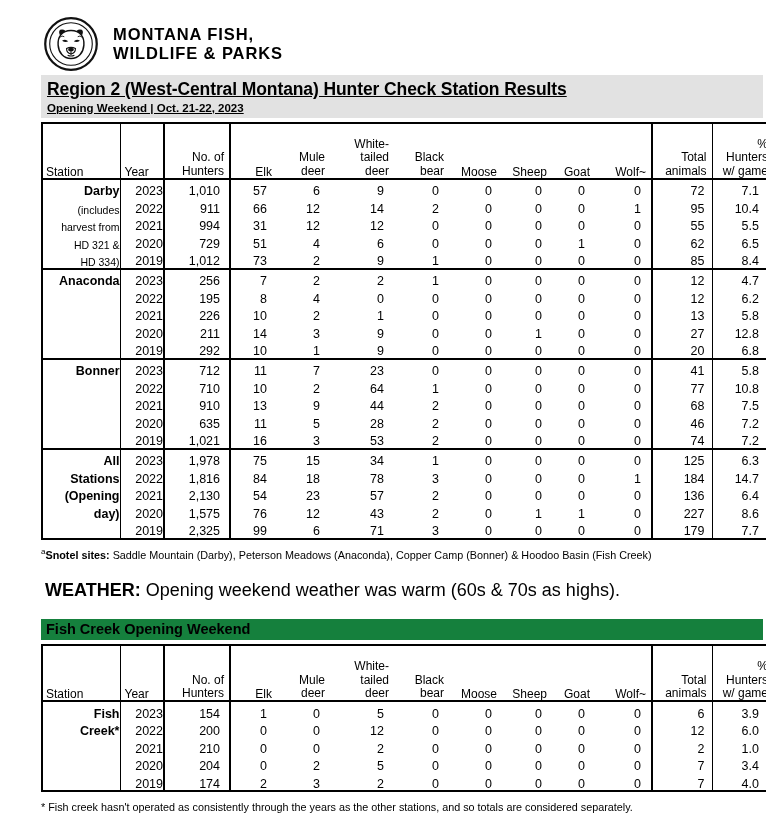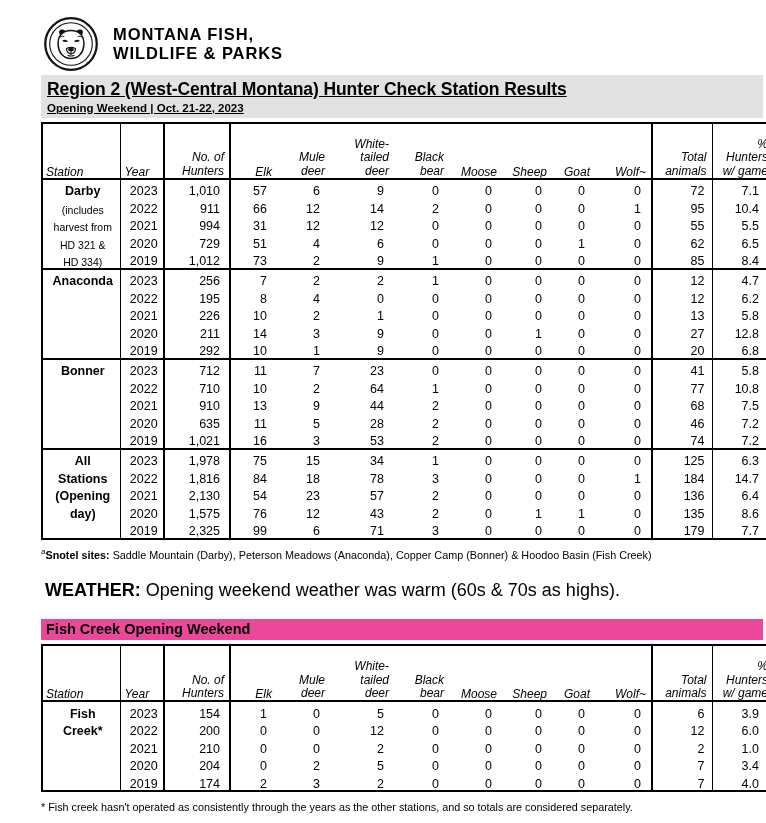--- a/index.html
+++ b/index.html
@@ -85,47 +85,46 @@
   }
 
   
   thead td {
     height: 54px;
     vertical-align: bottom;
     text-align: center;
     font-size: 12px;
     font-weight: bold;
     padding-bottom: 3px;
-    font-style: italic;
   }
   thead td.hd-station { text-align: left; padding-left: 3px; }
   thead td.hd-year { text-align: left; padding-left: 4px; }
   thead td.hd-right { text-align: right; padding-right: 5px; }
   .hl { display: block; line-height: 1.12; }
   sup { font-size: 8px; vertical-align: super; line-height: 0; }
 
   
   tbody td {
     height: 17.6px;
     font-size: 12.5px;
     text-align: right;
     padding: 0 6px 1px 0;
   }
   tbody td.c-station {
-    text-align: center;
+    text-align: right;
     padding-left: 3px;
     font-weight: bold;
     font-size: 12.5px;
   }
   tbody td.c-station.sub {
     font-weight: normal;
     font-size: 10.5px;
   }
   tbody td.c-year {
-    text-align: center;
+    text-align: right;
     padding-left: 4px;
   }
   tbody td.c-hunters { padding-right: 9px; }
   tbody td.c-animal { padding-right: 10px; }
   tbody td.c-total { padding-right: 7px; }
   tbody td.c-pct { padding-right: 14px; }
   tbody td.c-snow { padding-right: 3px; }
 
   
   .bo-t { border-top: 2.2px solid #000; }
@@ -143,21 +142,21 @@
   }
   .note-line b { font-weight: bold; }
   .weather {
     margin: 15px 0 0 34px;
     font-size: 18px;
     line-height: 1.3;
   }
   .weather b { font-weight: bold; }
 
   .section-band {
-    background: #ec4899;
+    background: #15803d;
     margin: 17px 16px 0 30px;
     width: 722px;
     box-sizing: border-box;
     padding: 2px 0 2px 5px;
   }
   .section-band-title {
     font-size: 14.5px;
     font-weight: bold;
     line-height: 1.2;
   }
@@ -556,21 +555,21 @@
             <td class="c-year bi-l">2020</td>
             <td class="c-hunters bo-l">1,575</td>
             <td class="c-animal bo-l">76</td>
             <td class="c-animal">12</td>
             <td class="c-animal">43</td>
             <td class="c-animal">2</td>
             <td class="c-animal">0</td>
             <td class="c-animal">1</td>
             <td class="c-animal">1</td>
             <td class="c-animal">0</td>
-            <td class="c-total bo-l">135</td>
+            <td class="c-total bo-l">227</td>
             <td class="c-pct bi-l">8.6</td>
             <td class="c-snow bo-l bo-r"></td>
           </tr>
           <tr>
             <td class="c-station sub bo-l bo-b"></td>
             <td class="c-year bi-l bo-b">2019</td>
             <td class="c-hunters bo-l bo-b">2,325</td>
             <td class="c-animal bo-l bo-b">99</td>
             <td class="c-animal bo-b">6</td>
             <td class="c-animal bo-b">71</td>

